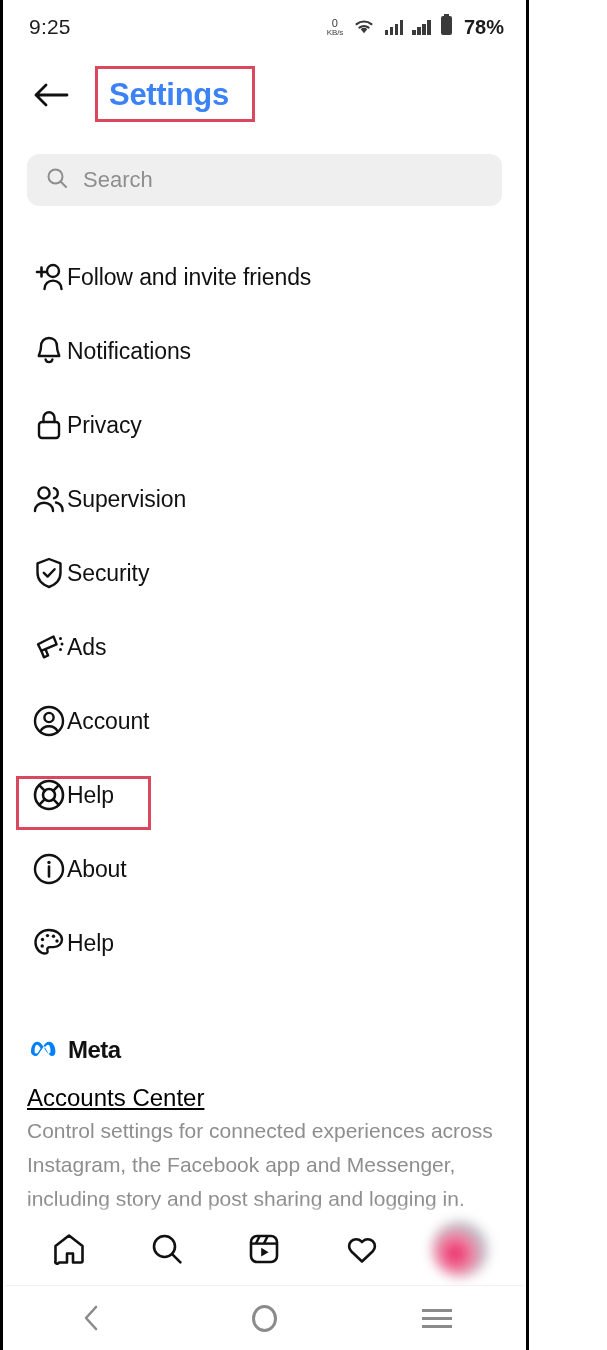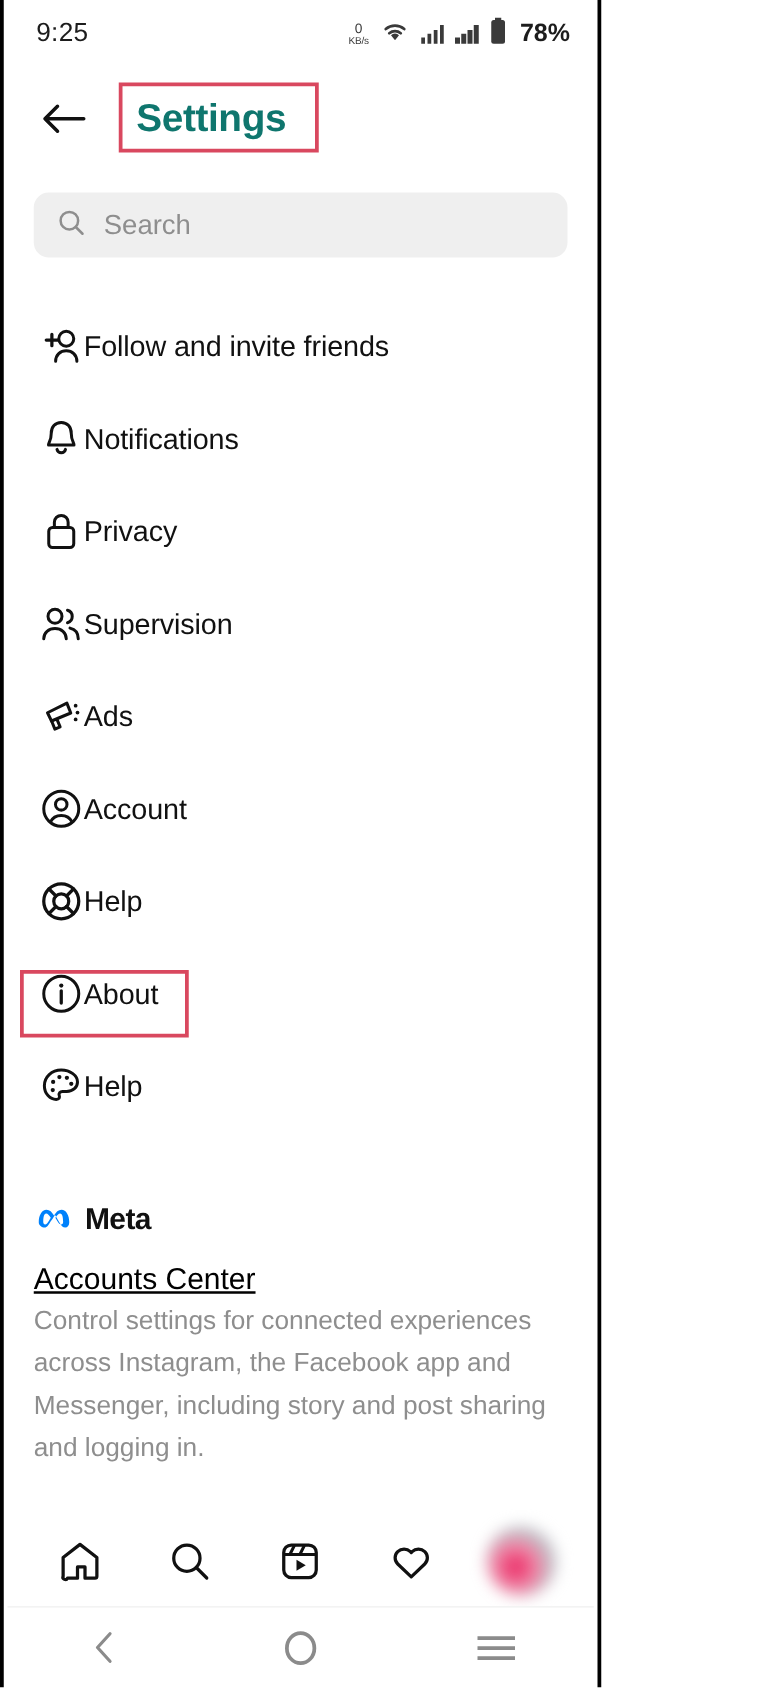--- a/index.html
+++ b/index.html
@@ -4,21 +4,21 @@
 <style>
   * { box-sizing: border-box; margin: 0; padding: 0; }
   html, body {
     width: 607px; height: 1350px;
     background: #ffffff;
     font-family: "Liberation Sans", sans-serif;
     overflow: hidden;
   }
   #phone {
     position: relative;
-    width: 481px; height: 1350px;
+    width: 529px; height: 1350px;
     background: #ffffff;
     border-left: 3px solid #000;
     border-right: 3px solid #000;
     overflow: hidden;
   }
 
   
   .statusbar {
     height: 54px;
     display: flex; align-items: center;
@@ -44,21 +44,21 @@
 
   
   .header {
     height: 82px;
     display: flex; align-items: center;
     padding: 0 26px;
     position: relative;
   }
   .back-arrow { width: 44px; height: 44px; display:flex; align-items:center; justify-content:center; }
   .page-title {
-    font-size: 31px; font-weight: 700; color: #0f766e;
+    font-size: 31px; font-weight: 700; color: #3b82f6;
     margin-left: 36px; letter-spacing: -.3px;
   }
 
   
   .search-wrap { padding: 18px 24px 12px 24px; }
   .search-bar {
     height: 52px; background: #efefef; border-radius: 12px;
     display: flex; align-items: center; padding: 0 18px; gap: 14px;
   }
   .search-placeholder { font-size: 22px; color: #8e8e8e; }
@@ -226,20 +226,29 @@
         <svg width="36" height="32" viewBox="0 0 36 32">
           <circle cx="13" cy="10" r="5.6" stroke="#111" stroke-width="2.4" fill="none"></circle>
           <path d="M4 28c0-5 4-8.2 9-8.2s9 3.2 9 8.2" stroke="#111" stroke-width="2.4" fill="none" stroke-linecap="round"></path>
           <path d="M23 5.2a5.2 5.2 0 0 1 0 10" stroke="#111" stroke-width="2.4" fill="none" stroke-linecap="round"></path>
           <path d="M25 19.5c4 .9 6.6 4 6.6 8.5" stroke="#111" stroke-width="2.4" fill="none" stroke-linecap="round"></path>
         </svg>
       </span>
       <span class="row-label">Supervision</span>
     </div>
 
+    <div class="row">
+      <span class="row-icon">
+        <svg width="32" height="34" viewBox="0 0 32 34">
+          <path d="M16 3 4.5 7.4v9.2c0 7.4 5.2 12.2 11.5 14.4 6.3-2.2 11.5-7 11.5-14.4V7.4z" stroke="#111" stroke-width="2.4" fill="none" stroke-linejoin="round"></path>
+          <path d="m10.8 16.8 3.8 3.8 7-7.4" stroke="#111" stroke-width="2.4" fill="none" stroke-linecap="round" stroke-linejoin="round"></path>
+        </svg>
+      </span>
+      <span class="row-label">Security</span>
+    </div>
 
     <div class="row">
       <span class="row-icon">
         <svg width="36" height="32" viewBox="0 0 36 32">
           <path d="M22.5 5.5 7 13.2l3.2 6.6 15.4-6.4z" stroke="#111" stroke-width="2.4" fill="none" stroke-linejoin="round"></path>
           <path d="m10.3 19.8 2.6 6.5 4.2-1.8-2.6-6.2" stroke="#111" stroke-width="2.4" fill="none" stroke-linejoin="round"></path>
           <circle cx="29.5" cy="7.5" r="1.5" fill="#111"></circle>
           <circle cx="31" cy="13" r="1.5" fill="#111"></circle>
           <circle cx="29.5" cy="18.5" r="1.5" fill="#111"></circle>
         </svg>

